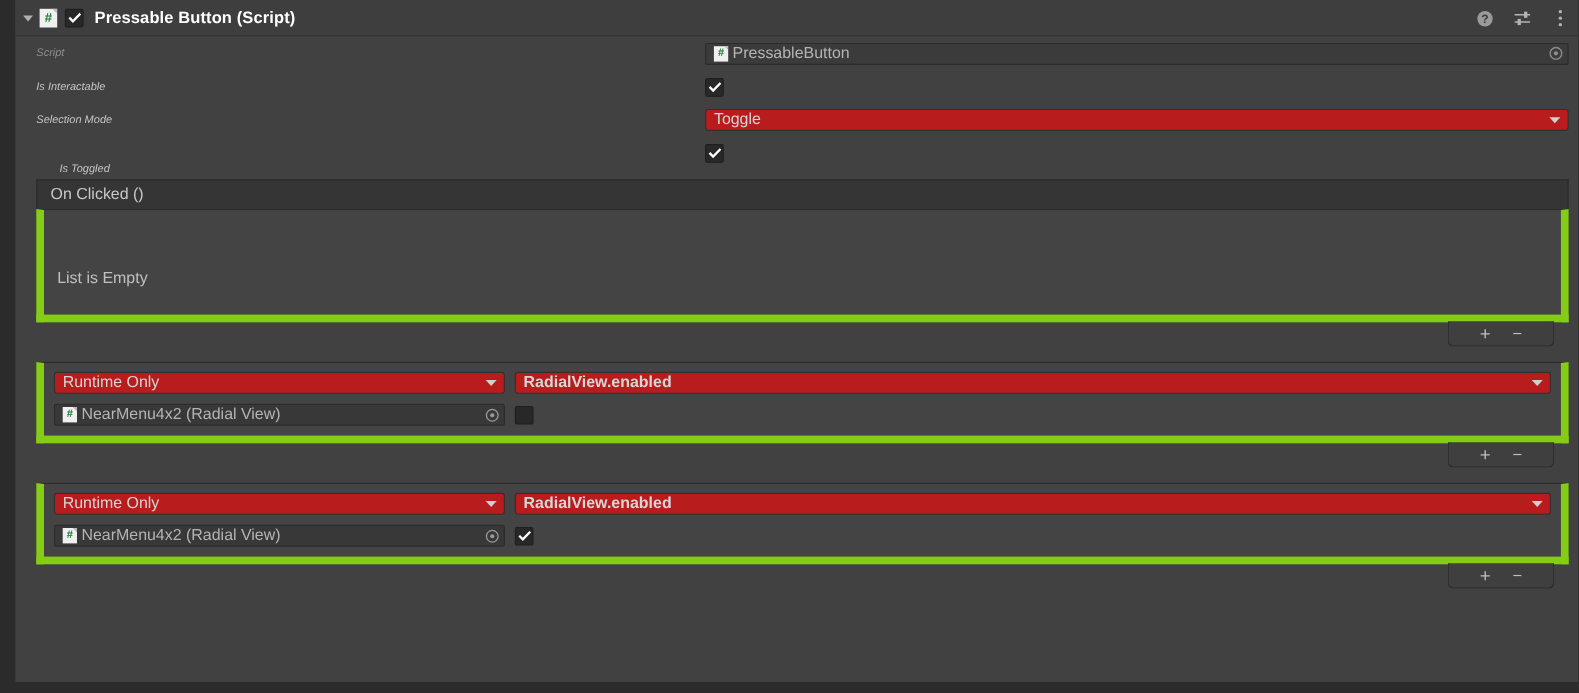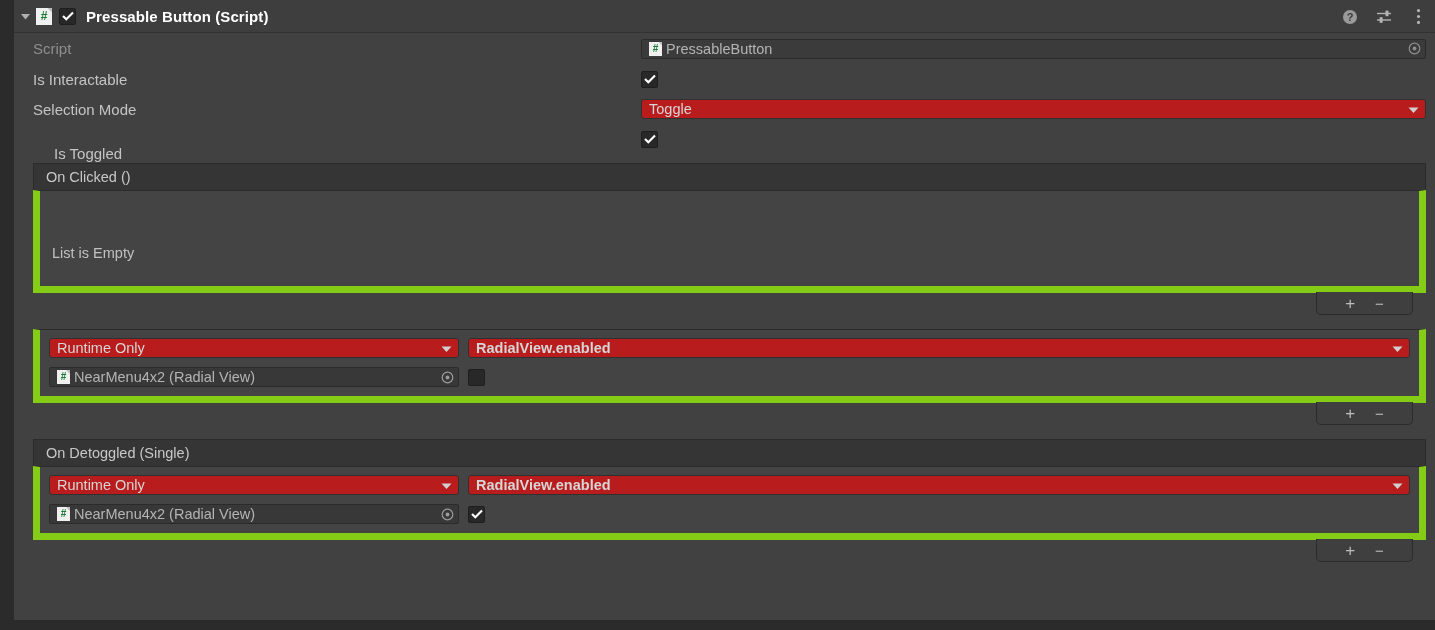--- a/index.html
+++ b/index.html
@@ -60,21 +60,21 @@
   .comp-title {
     font-size: 15px; font-weight: bold; color: #ffffff; letter-spacing: .1px;
   }
 
   .hdr-icons { position: absolute; right: 8px; top: 0; height: 33px; display: flex; align-items: center; gap: 16px; }
   .hdr-icons .ic { width: 18px; height: 18px; display: flex; align-items: center; justify-content: center; }
 
   
   .row { position: relative; height: 30px; display: flex; align-items: center; }
   .row .label {
-    font-size: 15px; color: #c4c4c4; padding-left: 19px; white-space: nowrap;
+    font-size: 10px; color: #c4c4c4; padding-left: 19px; white-space: nowrap; font-style: italic;
   }
   .row .label.indent { padding-left: 40px; margin-top: 28px; }
   .row .label.dim { color: #8e8e8e; }
 
   .field-area { position: absolute; left: 627px; right: 9px; top: 0; bottom: 0; display: flex; align-items: center; }
 
   
   .objfield {
     height: 20px; background: #383838; border: 1px solid #2b2b2b; border-radius: 2px;
     display: flex; align-items: center; width: 100%;
@@ -317,23 +317,20 @@
     <div class="evt-footer">
       <div class="evt-tab">
         <span class="plusminus">+</span>
         <span class="plusminus minus">−</span>
       </div>
     </div>
 
     <div class="spacer-sep"></div>
 
     <div class="evt">
-      <div class="evt-header">
-        <span class="t">On Detoggled (Single)</span>
-      </div>
       <div class="evt-body">
         <div class="evt-row">
           <div class="evt-line">
             <div class="evt-left">
               <div class="dropdown">
                 <span class="val">Runtime Only</span>
                 <span class="arrow">
                   <svg width="11" height="8" viewBox="0 0 11 8" aria-hidden="true">
                     <polygon points="0.5,1.5 10.5,1.5 5.5,7" fill="#d0d0d0"></polygon>
                   </svg>

